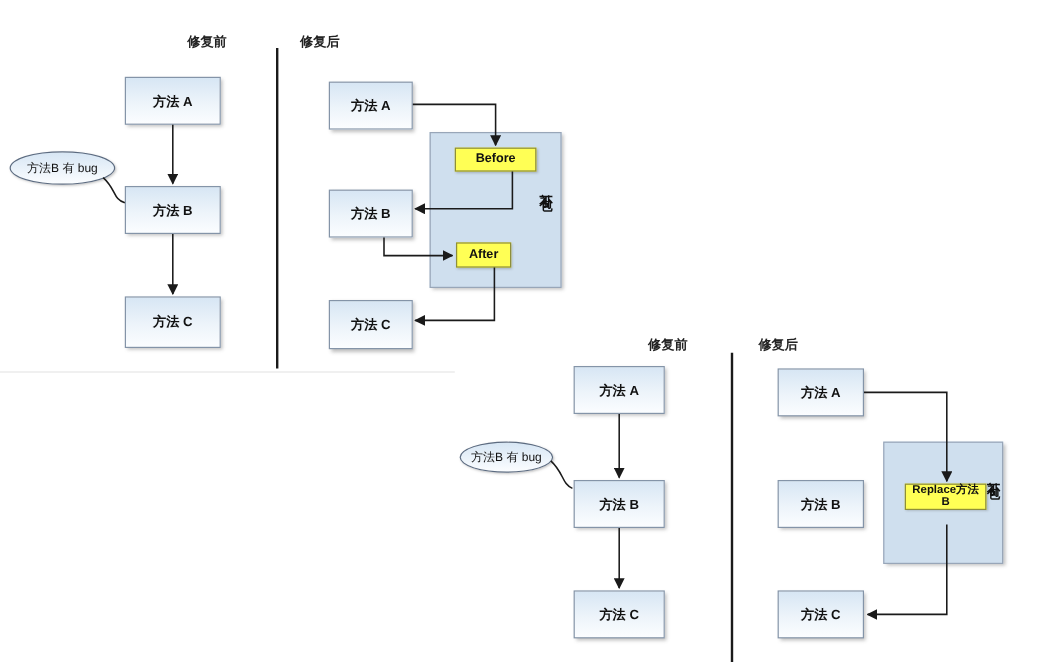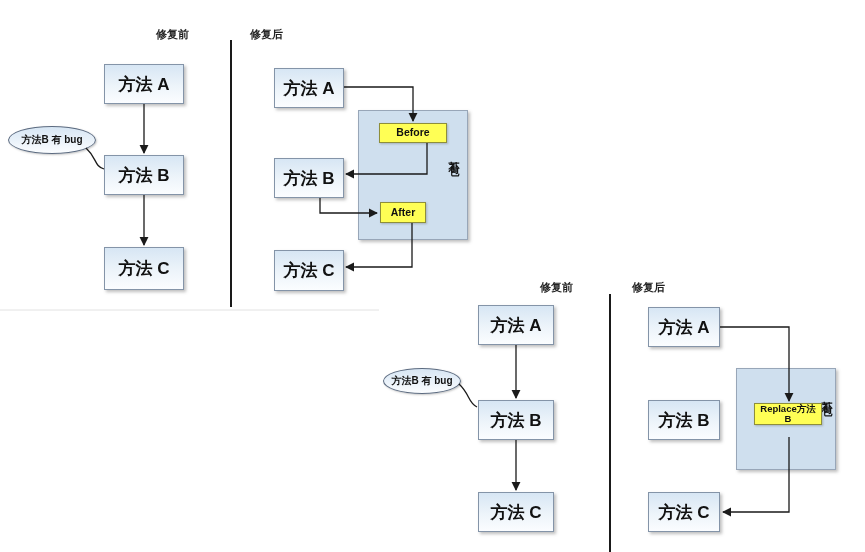--- a/index.html
+++ b/index.html
@@ -7,21 +7,21 @@
   .canvas { position:relative; width:865px; height:552px; background:#ffffff; overflow:hidden; }
   .wires { position:absolute; left:0; top:0; z-index:6; pointer-events:none; }
   .wire { stroke:#1a1a1a; stroke-width:1.3; fill:none; }
   .divider { stroke:#1a1a1a; stroke-width:2; fill:none; }
   .faint { stroke:#e2e2e2; stroke-width:1; fill:none; }
   .node {
     position:absolute; z-index:2;
     border:1px solid #8494a8;
     background:linear-gradient(180deg,#d7e6f4 0%, #edf4fa 55%, #fbfdff 100%);
     display:flex; align-items:center; justify-content:center;
-    font-size:17px; font-weight:bold; color:#111;
+    font-size:11px; font-weight:bold; color:#111;
     box-shadow:2px 2px 3px rgba(70,70,70,.35);
   }
   .patch {
     position:absolute; z-index:1;
     background:#cfdfee; border:1px solid #98a6b8;
     box-shadow:2px 2px 3px rgba(70,70,70,.35);
   }
   .patch-label {
     position:absolute; z-index:2;
     writing-mode:vertical-rl; text-orientation:upright;
@@ -34,21 +34,21 @@
     font-size:10.5px; font-weight:bold; color:#111;
     box-shadow:1px 1px 2px rgba(70,70,70,.3);
     text-align:center; line-height:1.1; padding:1px;
   }
   .hook.small-text { font-size:9.5px; }
   .bubble {
     position:absolute; z-index:2;
     border:1px solid #5c6b80; border-radius:50%;
     background:linear-gradient(180deg,#d7e6f4,#fbfdff);
     display:flex; align-items:center; justify-content:center;
-    font-size:10px; font-weight:bold; color:#111;
+    font-size:10px; font-weight:normal; color:#111;
     box-shadow:1px 1px 2px rgba(70,70,70,.3);
   }
   .title { position:absolute; z-index:2; font-size:11px; font-weight:bold; color:#222; }
 </style>
 </head>
 <body>
 
 <div class="canvas">
 
   <svg class="wires" width="865" height="552" viewBox="0 0 865 552">

